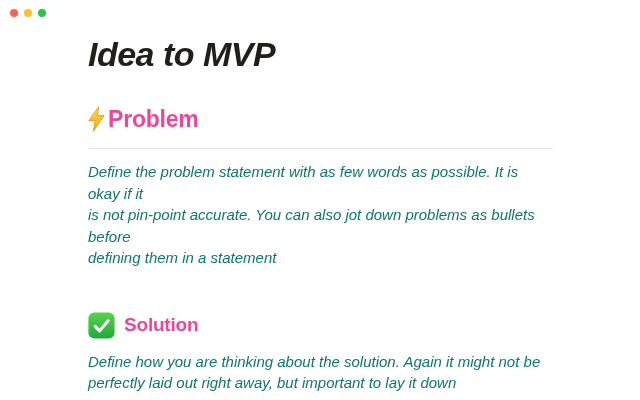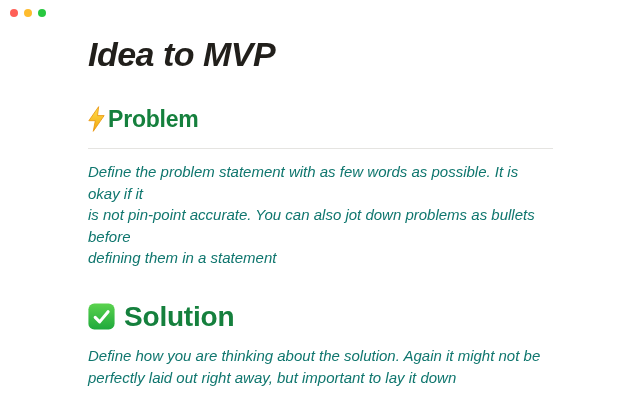--- a/index.html
+++ b/index.html
@@ -45,31 +45,31 @@
     font-weight: 700;
     letter-spacing: -0.5px;
     color: #211f1b;
     font-style: italic;
   }
 
   .section-heading {
     display: flex;
     align-items: center;
     font-weight: 700;
-    color: #15803d;
+    color: #ec4899;
     letter-spacing: -0.2px;
   }
   .section-heading.h2 {
     margin-top: 33px;
     font-size: 23px;
     line-height: 1.2;
   }
   .section-heading.h1 {
-    margin-top: 31px;
-    font-size: 28px;
+    margin-top: 43px;
+    font-size: 19px;
     line-height: 1.2;
   }
   .emoji-icon {
     flex: 0 0 auto;
     display: inline-block;
   }
   .bolt-icon  { width: 17px; height: 26px; margin-right: 3px; }
   .check-icon { width: 27px; height: 27px; margin-right: 9px; }
 
   .divider {

